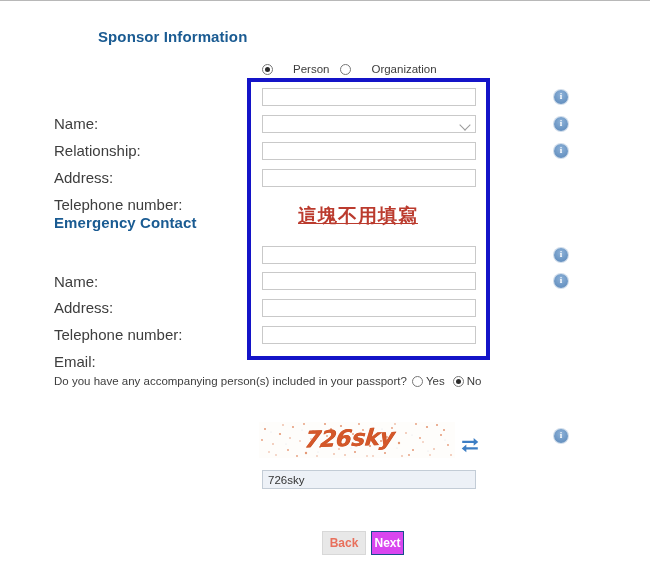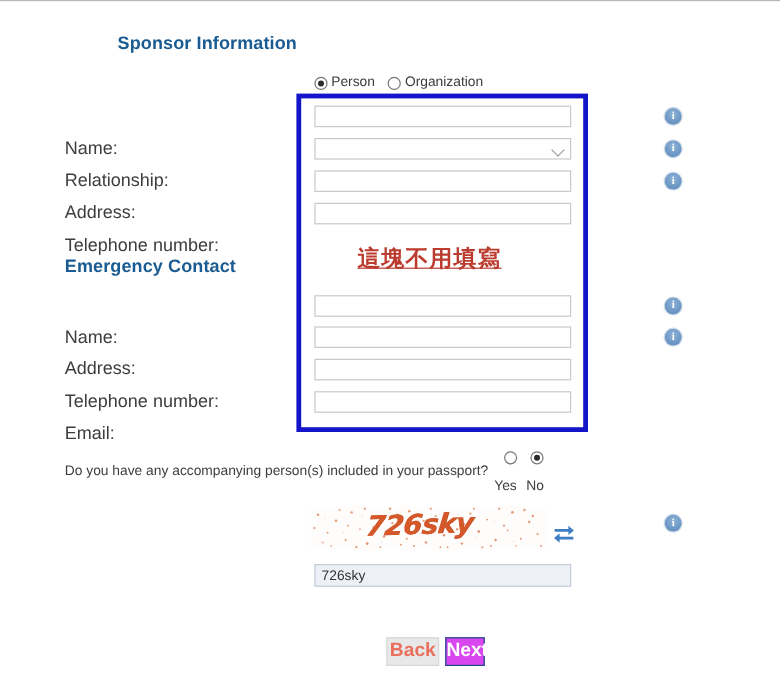--- a/index.html
+++ b/index.html
@@ -54,21 +54,21 @@
     display: flex;
     align-items: center;
     gap: 4px;
     font-size: 11.5px;
     color: #3d3d3d;
     white-space: nowrap;
   }
   .radio-row .radio-group {
     display: flex;
     align-items: center;
-    gap: 3px;
+    gap: 20px;
   }
   .radio-row .radio-group + .radio-group { margin-left: 7px; }
 
   .radio {
     width: 11px;
     height: 11px;
     border-radius: 50%;
     border: 1px solid #767676;
     background: #ffffff;
     box-sizing: border-box;
@@ -188,23 +188,22 @@
     top: 374px;
     display: flex;
     align-items: center;
     font-size: 11.5px;
     color: #3d3d3d;
     white-space: nowrap;
   }
   #accompany-row .q { margin-right: 5px; }
   #accompany-row .radio-group {
     display: flex;
-    align-items: flex-end;
-    gap: 13px;
-    flex-direction: column;
+    align-items: flex-start;
+    gap: 3px;
   }
   #accompany-row .radio-group + .radio-group { margin-left: 8px; }
   #accompany-row .radio { position: relative; top: 1px; }
 
   
   #captcha-image {
     position: absolute;
     left: 259px;
     top: 421px;
     width: 196px;
@@ -252,21 +251,21 @@
     top: 428px;
   }
 
   
   .btn {
     position: absolute;
     top: 530px;
     height: 24px;
     border: none;
     font-family: "Liberation Sans", sans-serif;
-    font-size: 16px;
+    font-size: 12px;
     font-weight: bold;
     cursor: pointer;
     box-sizing: border-box;
     padding: 0;
   }
   #btn-back {
     left: 322px;
     width: 44px;
     background: #e8e8e8;
     color: #e8705c;

